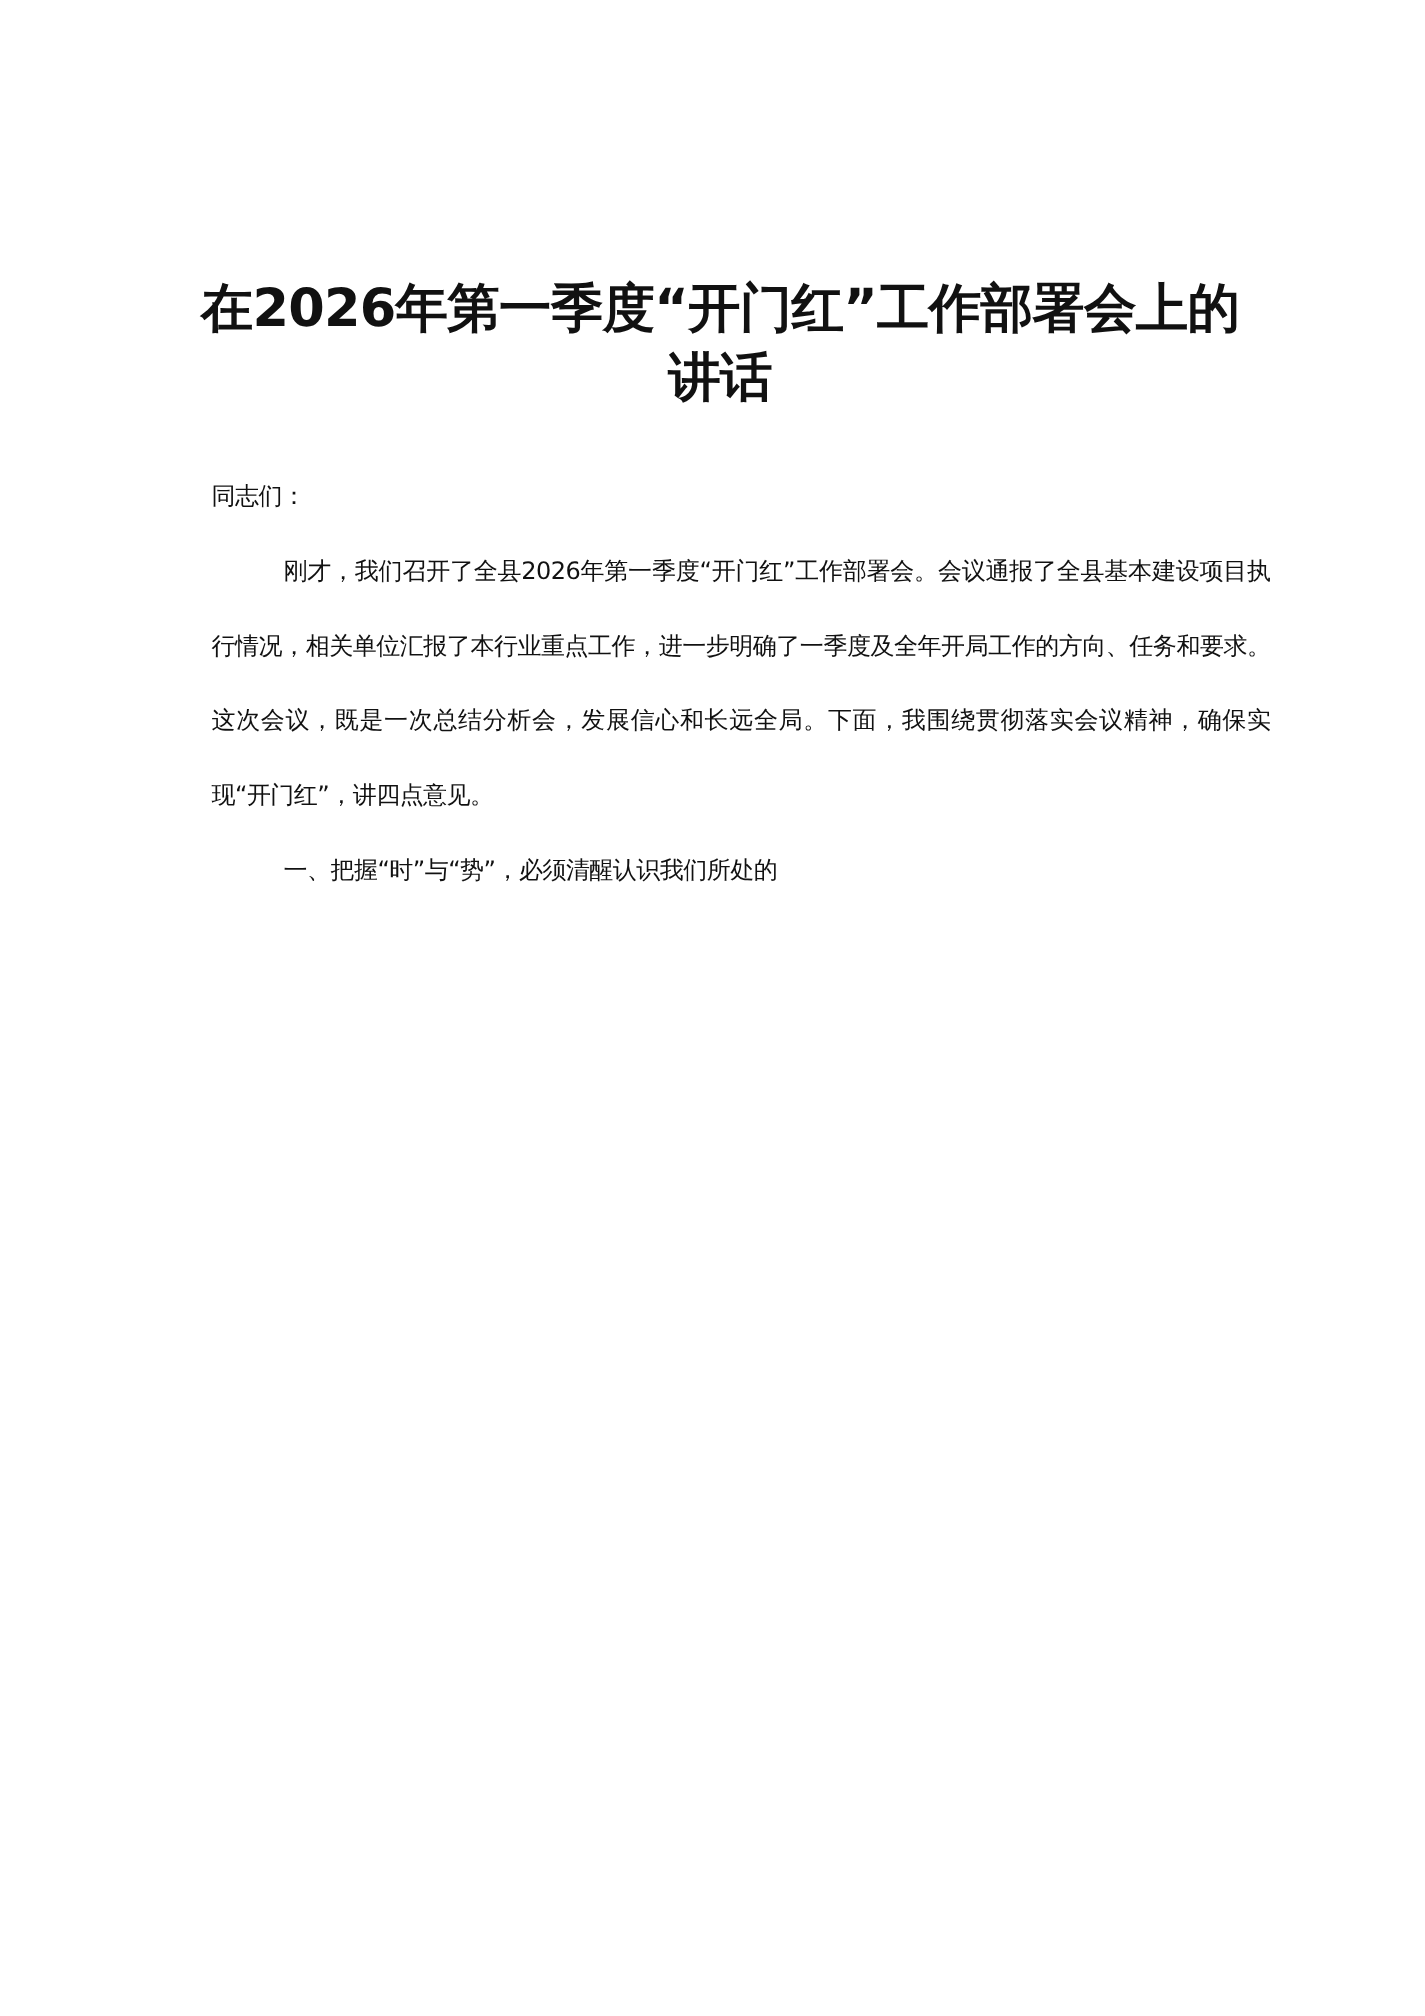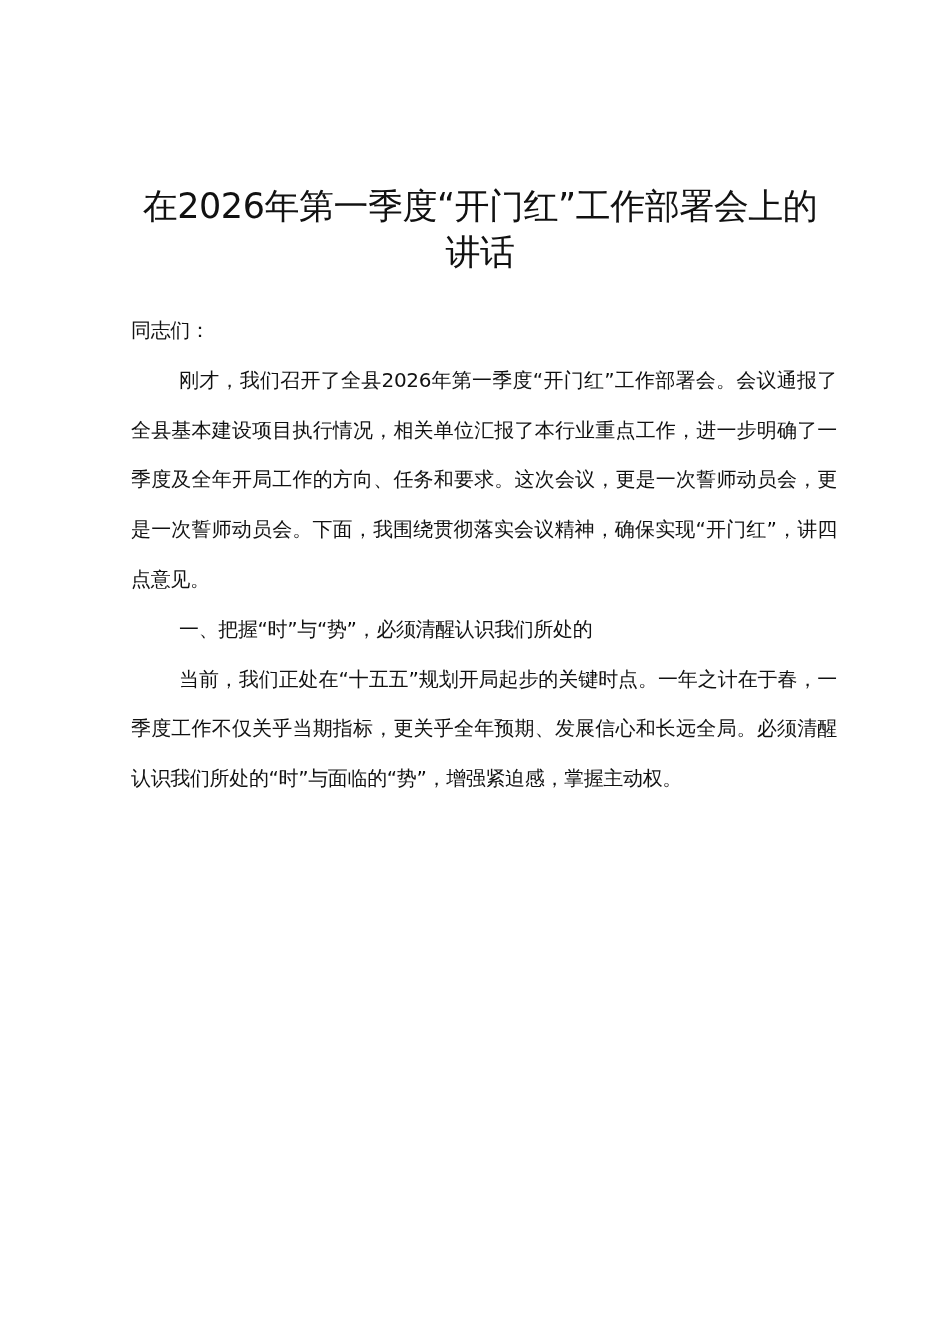--- a/index.html
+++ b/index.html
@@ -24,45 +24,44 @@
     .title {
       position: absolute;
       left: 0;
       top: 183px;
       width: 706px;
       text-align: center;
       font-size: 35px;
       line-height: 46px;
       letter-spacing: -0.5px;
       margin: 0;
-      font-weight: normal;
+      font-weight: bold;
     }
     .body-text {
       position: absolute;
-      left: 4px;
+      left: 14px;
       top: 306px;
       width: 706px;
-      font-size: 20px;
+      font-size: 16px;
       line-height: 49.8px;
       text-align: justify;
       text-justify: inter-character;
       letter-spacing: -0.35px;
     }
     .body-text p {
       margin: 0;
     }
     .indent {
       text-indent: 48px;
     }
   </style>
 </head>
 <body>
 
 <div class="page">
   <h1 class="title">在2026年第一季度“开门红”工作部署会上的讲话</h1>
 
   <div class="body-text">
     <p>同志们：</p>
-    <p class="indent">刚才，我们召开了全县2026年第一季度“开门红”工作部署会。会议通报了全县基本建设项目执行情况，相关单位汇报了本行业重点工作，进一步明确了一季度及全年开局工作的方向、任务和要求。这次会议，更是一次誓师动员会，更是一次誓师动员会。下面，我围绕贯彻落实会议精神，确保实现“开门红”，讲四点意见。</p>
+    <p class="indent">刚才，我们召开了全县2026年第一季度“开门红”工作部署会。会议通报了全县基本建设项目执行情况，相关单位汇报了本行业重点工作，进一步明确了一季度及全年开局工作的方向、任务和要求。这次会议，既是一次总结分析会，发展信心和长远全局。下面，我围绕贯彻落实会议精神，确保实现“开门红”，讲四点意见。</p>
     <p class="indent">一、把握“时”与“势”，必须清醒认识我们所处的</p>
-    <p class="indent">当前，我们正处在“十五五”规划开局起步的关键时点。一年之计在于春，一季度工作不仅关乎当期指标，更关乎全年预期、发展信心和长远全局。必须清醒认识我们所处的“时”与面临的“势”，增强紧迫感，掌握主动权。</p>
   </div>
 </div>
 
 </body></html>

